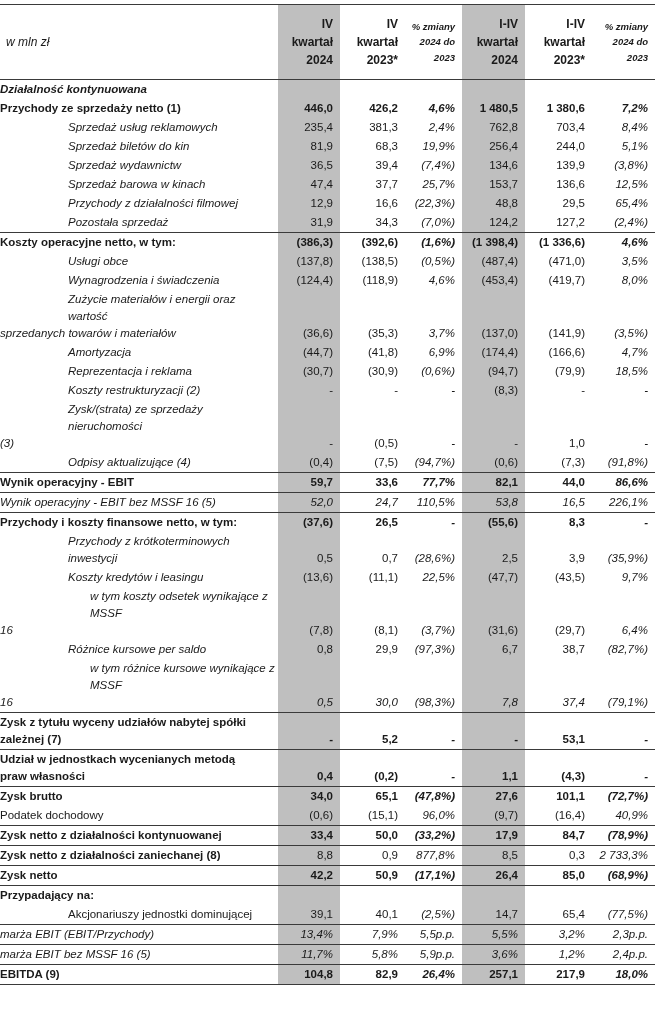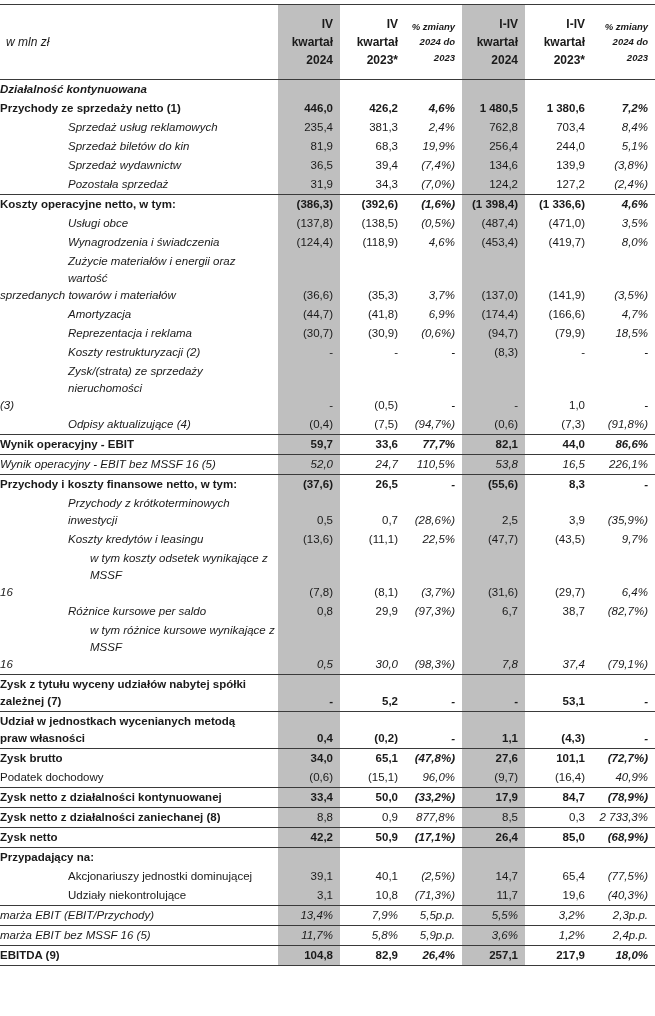--- a/index.html
+++ b/index.html
@@ -122,20 +122,42 @@
           </td>
           <td class="num shade">36,5</td>
           <td class="num">39,4</td>
           <td class="num pct">(7,4%)</td>
           <td class="num shade">134,6</td>
           <td class="num">139,9</td>
           <td class="num pct">(3,8%)</td>
         </tr>
         <tr>
           <td class="lbl i">
+            <div class="ind1">Sprzedaż barowa w kinach</div>
+          </td>
+          <td class="num shade">47,4</td>
+          <td class="num">37,7</td>
+          <td class="num pct">25,7%</td>
+          <td class="num shade">153,7</td>
+          <td class="num">136,6</td>
+          <td class="num pct">12,5%</td>
+        </tr>
+        <tr>
+          <td class="lbl i">
+            <div class="ind1">Przychody z działalności filmowej</div>
+          </td>
+          <td class="num shade">12,9</td>
+          <td class="num">16,6</td>
+          <td class="num pct">(22,3%)</td>
+          <td class="num shade">48,8</td>
+          <td class="num">29,5</td>
+          <td class="num pct">65,4%</td>
+        </tr>
+        <tr>
+          <td class="lbl i">
             <div class="ind1">Pozostała sprzedaż</div>
           </td>
           <td class="num shade">31,9</td>
           <td class="num">34,3</td>
           <td class="num pct">(7,0%)</td>
           <td class="num shade">124,2</td>
           <td class="num">127,2</td>
           <td class="num pct">(2,4%)</td>
         </tr>
         <tr class="bt">
@@ -423,31 +445,20 @@
           <td class="lbl">
             <div class="ind1">Akcjonariuszy jednostki dominującej</div>
           </td>
           <td class="num shade">39,1</td>
           <td class="num">40,1</td>
           <td class="num pct">(2,5%)</td>
           <td class="num shade">14,7</td>
           <td class="num">65,4</td>
           <td class="num pct">(77,5%)</td>
         </tr>
-        <tr>
-          <td class="lbl">
-            <div class="ind1">Udziały niekontrolujące</div>
-          </td>
-          <td class="num shade">3,1</td>
-          <td class="num">10,8</td>
-          <td class="num pct">(71,3%)</td>
-          <td class="num shade">11,7</td>
-          <td class="num">19,6</td>
-          <td class="num pct">(40,3%)</td>
-        </tr>
         <tr class="bt">
           <td class="lbl i">
             <div class="ind0">marża EBIT (EBIT/Przychody)</div>
           </td>
           <td class="num shade vi">13,4%</td>
           <td class="num vi">7,9%</td>
           <td class="num pct vi">5,5p.p.</td>
           <td class="num shade vi">5,5%</td>
           <td class="num vi">3,2%</td>
           <td class="num pct vi">2,3p.p.</td>

